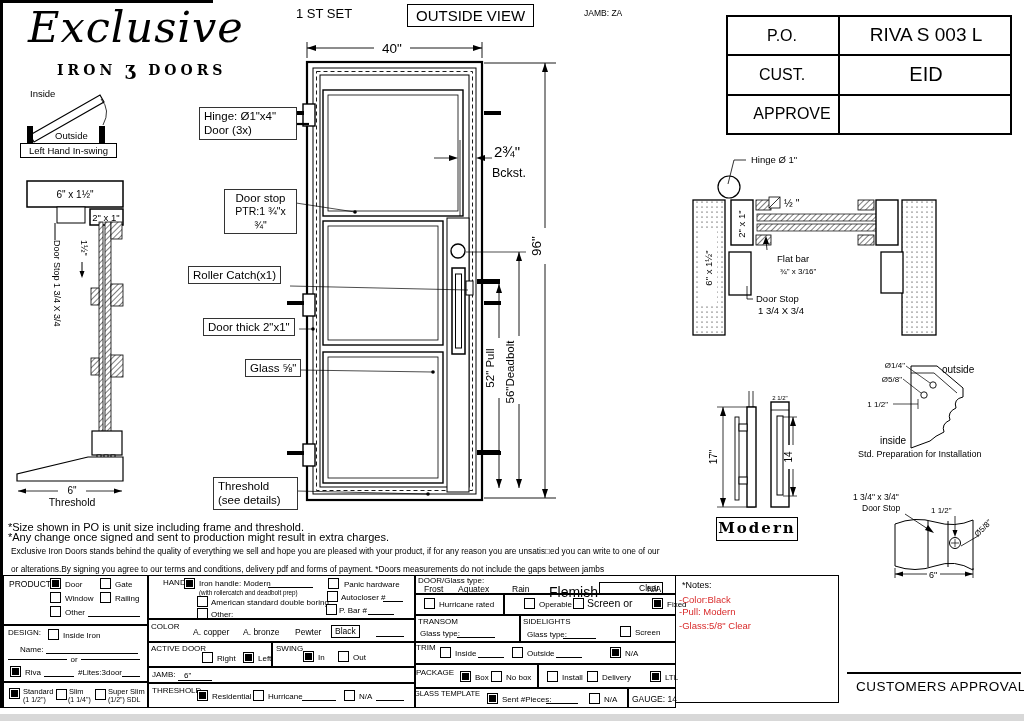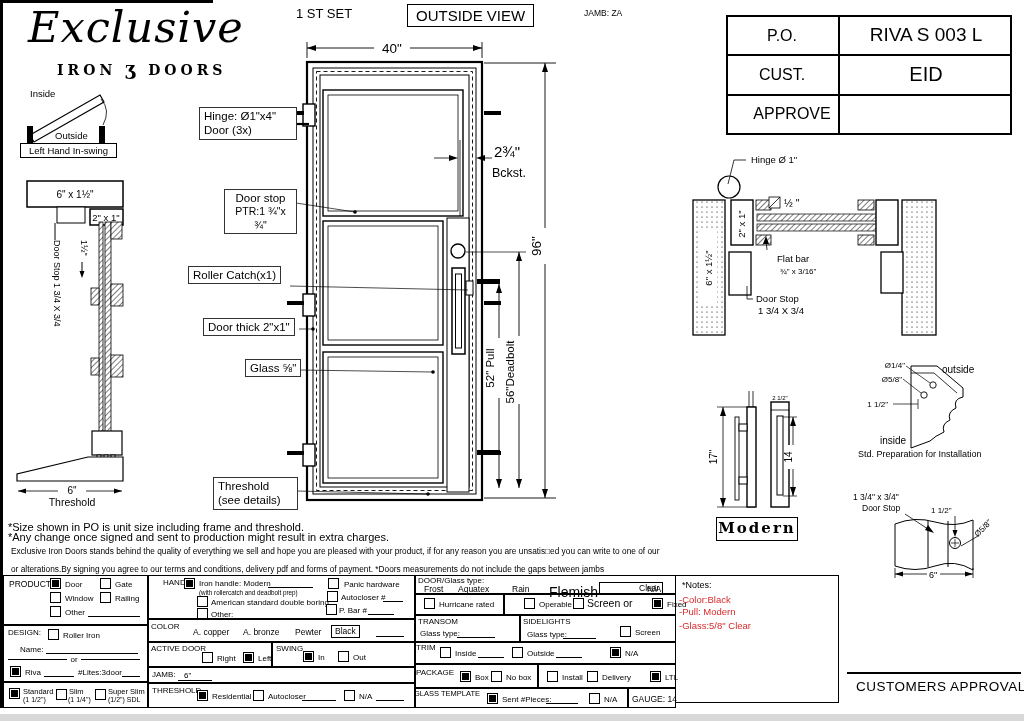--- a/index.html
+++ b/index.html
@@ -391,21 +391,21 @@
   <div class="cb" style="left:50px;top:592px;"></div>
   <div class="ft" style="left:65px;top:594px;">Window</div>
   <div class="cb" style="left:100px;top:592px;"></div>
   <div class="ft" style="left:115px;top:594px;">Railing</div>
   <div class="cb" style="left:50px;top:606px;"></div>
   <div class="ft" style="left:65px;top:608px;">Other</div>
   <div class="bl" style="left:88px;top:616px;width:52px;"></div>
 
   <div class="ft" style="left:8px;top:628px;">DESIGN:</div>
   <div class="cb" style="left:48px;top:629px;"></div>
-  <div class="ft" style="left:63px;top:631px;">Roller Iron</div>
+  <div class="ft" style="left:63px;top:631px;">Inside Iron</div>
   <div class="ft" style="left:20px;top:645px;">Name:</div>
   <div class="bl" style="left:46px;top:653px;width:92px;"></div>
   <div class="orline" style="left:8px;top:655px;width:132px;">
     <span class="rule"></span>
       <span>or</span>
       <span class="rule"></span>
   </div>
   <div class="cb checked" style="left:10px;top:666px;"></div>
   <div class="ft" style="left:25px;top:668px;">Riva</div>
   <div class="bl" style="left:44px;top:676px;width:30px;"></div>
@@ -460,21 +460,21 @@
   <div class="ft" style="left:353px;top:653px;">Out</div>
 
   <div class="ft" style="left:152px;top:670px;">JAMB:</div>
   <div class="ft" style="left:184px;top:671px;">6"</div>
   <div class="bl" style="left:178px;top:680px;width:34px;"></div>
 
   <div class="ft" style="left:152px;top:686px;">THRESHOLD</div>
   <div class="cb checked" style="left:197px;top:690px;"></div>
   <div class="ft" style="left:212px;top:692px;">Residential</div>
   <div class="cb" style="left:253px;top:690px;"></div>
-  <div class="ft" style="left:268px;top:692px;">Autocloser</div>
+  <div class="ft" style="left:268px;top:692px;">Hurricane</div>
   <div class="bl" style="left:302px;top:700px;width:34px;"></div>
   <div class="cb" style="left:344px;top:690px;"></div>
   <div class="ft" style="left:359px;top:692px;">N/A</div>
   <div class="bl" style="left:376px;top:700px;width:28px;"></div>
 
   <div class="ft" style="left:418px;top:576px;">DOOR/Glass type:</div>
   <div class="ft" style="left:424px;top:584px;font-size:8.5px;">Frost</div>
   <div class="ft" style="left:458px;top:584px;font-size:8.5px;">Aquatex</div>
   <div class="ft" style="left:512px;top:584px;font-size:8.5px;">Rain</div>
   <div class="ft" style="left:549px;top:584px;font-size:14px;">Flemish</div>

